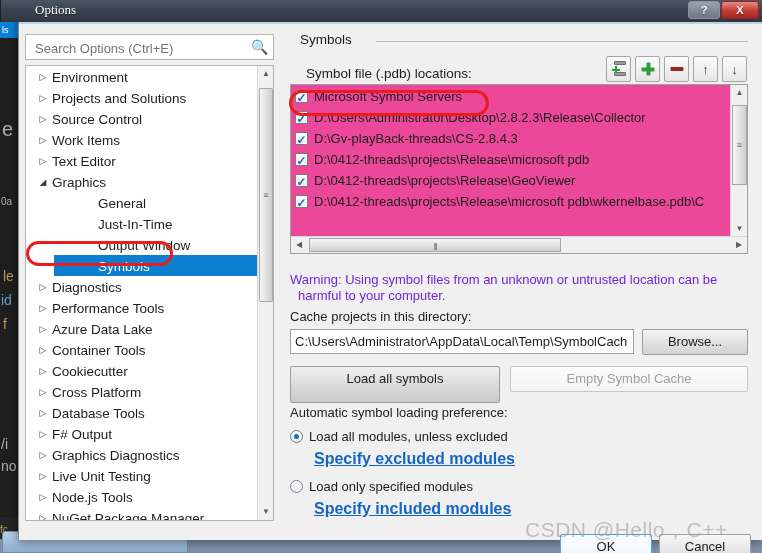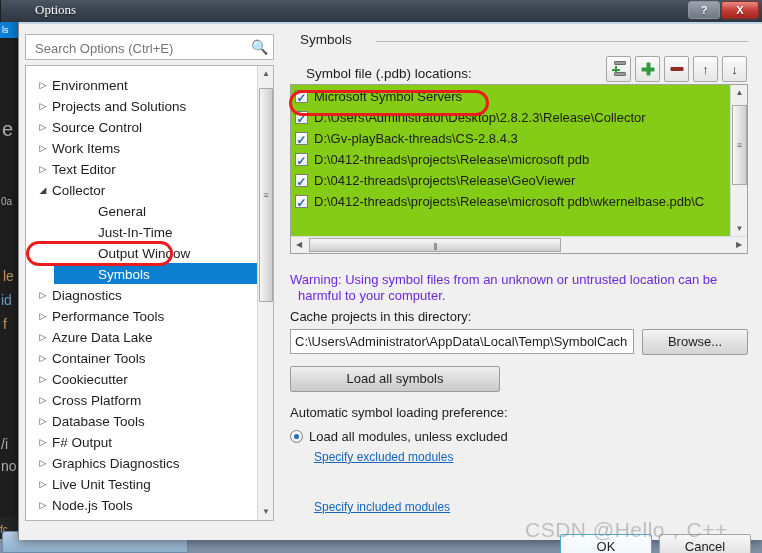--- a/index.html
+++ b/index.html
@@ -109,21 +109,21 @@
     cursor: pointer;
   }
 
   
   #tree-panel {
     position: absolute; left: 6px; top: 41px; width: 249px; height: 456px;
     background: #fff; border: 1px solid #b4b4b4;
     overflow: hidden;
   }
   #tree-list {
-    position: absolute; left: 0; top: 8px; width: 232px; height: 456px;
+    position: absolute; left: 0; top: 0; width: 232px; height: 456px;
     overflow: hidden;
   }
   .tnode {
     position: relative; height: 21px; line-height: 21px;
     font-size: 13.5px; color: #1d1d1d; white-space: nowrap;
     cursor: pointer;
   }
   .tnode .arrow {
     display: inline-block; width: 18px; text-align: center;
     color: #3f3f3f; font-size: 9px; vertical-align: middle;
@@ -214,21 +214,21 @@
   }
   .ic-server .mini-plus::before,.ic-server .mini-plus::after{
     content:""; position:absolute; background:#2e9b3c;
   }
   .ic-server .mini-plus::before{ left:3px; top:0; width:2px; height:8px; }
   .ic-server .mini-plus::after{ left:0; top:3px; width:8px; height:2px; }
 
   
   #loc-box {
     position: absolute; left: 6px; top: 52px; width: 458px; height: 170px;
-    background: #84cc16; border: 1px solid #a0a0a0; padding-left: 40px;
+    background: #ec4899; border: 1px solid #a0a0a0; padding-left: 40px;
   }
   #loc-rows {
     position: absolute; left: 0; top: 0; width: 438px; height: 152px;
     overflow: hidden;
   }
   .locrow {
     position: relative; height: 21px; line-height: 21px;
     font-size: 13px; color: #1d1d1d; white-space: nowrap;
     padding-left: 4px; cursor: pointer;
   }
@@ -297,21 +297,21 @@
   }
   .btn {
     position: absolute;
     background: linear-gradient(180deg,#f6f6f6 0%,#e2e2e2 48%,#d4d4d4 100%);
     border: 1px solid #9c9c9c; border-radius: 2px;
     font-family: "Liberation Sans", sans-serif;
     font-size: 13px; color: #1d1d1d; text-align: center;
     cursor: pointer;
   }
   #btn-browse { left: 358px; top: 297px; width: 106px; height: 26px; }
-  #btn-loadall { left: 6px; top: 334px; width: 210px; height: 26px;
+  #btn-loadall { left: 6px; top: 334px; width: 210px; height: 37px;
     background: linear-gradient(180deg,#f0f0f0 0%,#dcdcdc 50%,#c9c9c9 100%); }
   #btn-emptycache { left: 226px; top: 334px; width: 238px; height: 26px;
     color: #a0a0a0;
     background: linear-gradient(180deg,#fcfcfc 0%,#f3f3f3 100%);
     border-color: #c6c6c6; }
 
   #lbl-autopref { position: absolute; left: 6px; top: 373px; font-size: 13px; color: #1d1d1d; }
 
   .radio-row { position: absolute; left: 6px; font-size: 13px; color: #1d1d1d; cursor: pointer; }
   #radio-all { top: 396px; }
@@ -320,22 +320,22 @@
     display: inline-block; width: 13px; height: 13px; border-radius: 50%;
     border: 1px solid #7d7d7d; background: linear-gradient(180deg,#fff,#e3eaf2);
     vertical-align: middle; margin-right: 6px; position: relative;
   }
   .rdo.on::after {
     content:""; position:absolute; left:3px; top:3px;
     width:5px; height:5px; border-radius:50%; background:#1a6fc4;
   }
   .radio-row .rtxt { vertical-align: middle; }
   .lnk {
-    position: absolute; left: 30px; font-size: 12px;
-    color: #1566c1; text-decoration: underline; cursor: pointer;
+    position: absolute; left: 30px; font-size: 16px;
+    color: #1566c1; text-decoration: underline; cursor: pointer; font-weight: bold;
   }
   #lnk-excluded { top: 418px; }
   #lnk-included { top: 468px; }
 
   
   #btn-ok {
     position: absolute; left: 541px; top: 510px; width: 92px; height: 26px;
     background: linear-gradient(180deg,#fbfdfe 0%,#eef6fb 100%);
     border: 1px solid #4aa8d8; border-radius: 2px;
     font-size: 13px; color: #1d1d1d; text-align: center; cursor: pointer;
@@ -401,21 +401,21 @@
       <div id="search-icon">🔍</div>
     </div>
 
     <div id="tree-panel">
       <div id="tree-list">
           <div class="tnode lvl0"><span class="arrow">▷</span><span class="lbl">Environment</span></div>
           <div class="tnode lvl0"><span class="arrow">▷</span><span class="lbl">Projects and Solutions</span></div>
           <div class="tnode lvl0"><span class="arrow">▷</span><span class="lbl">Source Control</span></div>
           <div class="tnode lvl0"><span class="arrow">▷</span><span class="lbl">Work Items</span></div>
           <div class="tnode lvl0"><span class="arrow">▷</span><span class="lbl">Text Editor</span></div>
-          <div class="tnode lvl0"><span class="arrow">◢</span><span class="lbl">Collector</span></div>
+          <div class="tnode lvl0"><span class="arrow">◢</span><span class="lbl">Graphics</span></div>
           <div class="tnode lvl1"><span class="lbl">General</span></div>
           <div class="tnode lvl1"><span class="lbl">Just-In-Time</span></div>
           <div class="tnode lvl1"><span class="lbl">Output Window</span></div>
           <div class="tnode lvl1 selected"><span class="lbl">Symbols</span></div>
           <div class="tnode lvl0"><span class="arrow">▷</span><span class="lbl">Diagnostics</span></div>
           <div class="tnode lvl0"><span class="arrow">▷</span><span class="lbl">Performance Tools</span></div>
           <div class="tnode lvl0"><span class="arrow">▷</span><span class="lbl">Azure Data Lake</span></div>
           <div class="tnode lvl0"><span class="arrow">▷</span><span class="lbl">Container Tools</span></div>
           <div class="tnode lvl0"><span class="arrow">▷</span><span class="lbl">Cookiecutter</span></div>
           <div class="tnode lvl0"><span class="arrow">▷</span><span class="lbl">Cross Platform</span></div>
@@ -490,28 +490,34 @@
 
       <div id="lbl-cache">Cache projects in this directory:</div>
       <input id="cache-input" type="text" value="C:\Users\Administrator\AppData\Local\Temp\SymbolCach" style="">
       <div class="btn" id="btn-browse">
         <span class="btn-lbl">Browse...</span>
       </div>
 
       <div class="btn" id="btn-loadall">
         <span class="btn-lbl">Load all symbols</span>
       </div>
+      <div class="btn" id="btn-emptycache">
+        <span class="btn-lbl">Empty Symbol Cache</span>
+      </div>
 
       <div id="lbl-autopref">Automatic symbol loading preference:</div>
 
       <div class="radio-row" id="radio-all">
         <span class="rdo on"></span><span class="rtxt">Load all modules, unless excluded</span>
       </div>
       <div class="lnk" id="lnk-excluded">Specify excluded modules</div>
 
+      <div class="radio-row" id="radio-only">
+        <span class="rdo"></span><span class="rtxt">Load only specified modules</span>
+      </div>
       <div class="lnk" id="lnk-included">Specify included modules</div>
 
     </div>
 
     <div id="btn-ok">
       <span class="btn-lbl">OK</span>
     </div>
     <div id="btn-cancel">
       <span class="btn-lbl">Cancel</span>
     </div>

